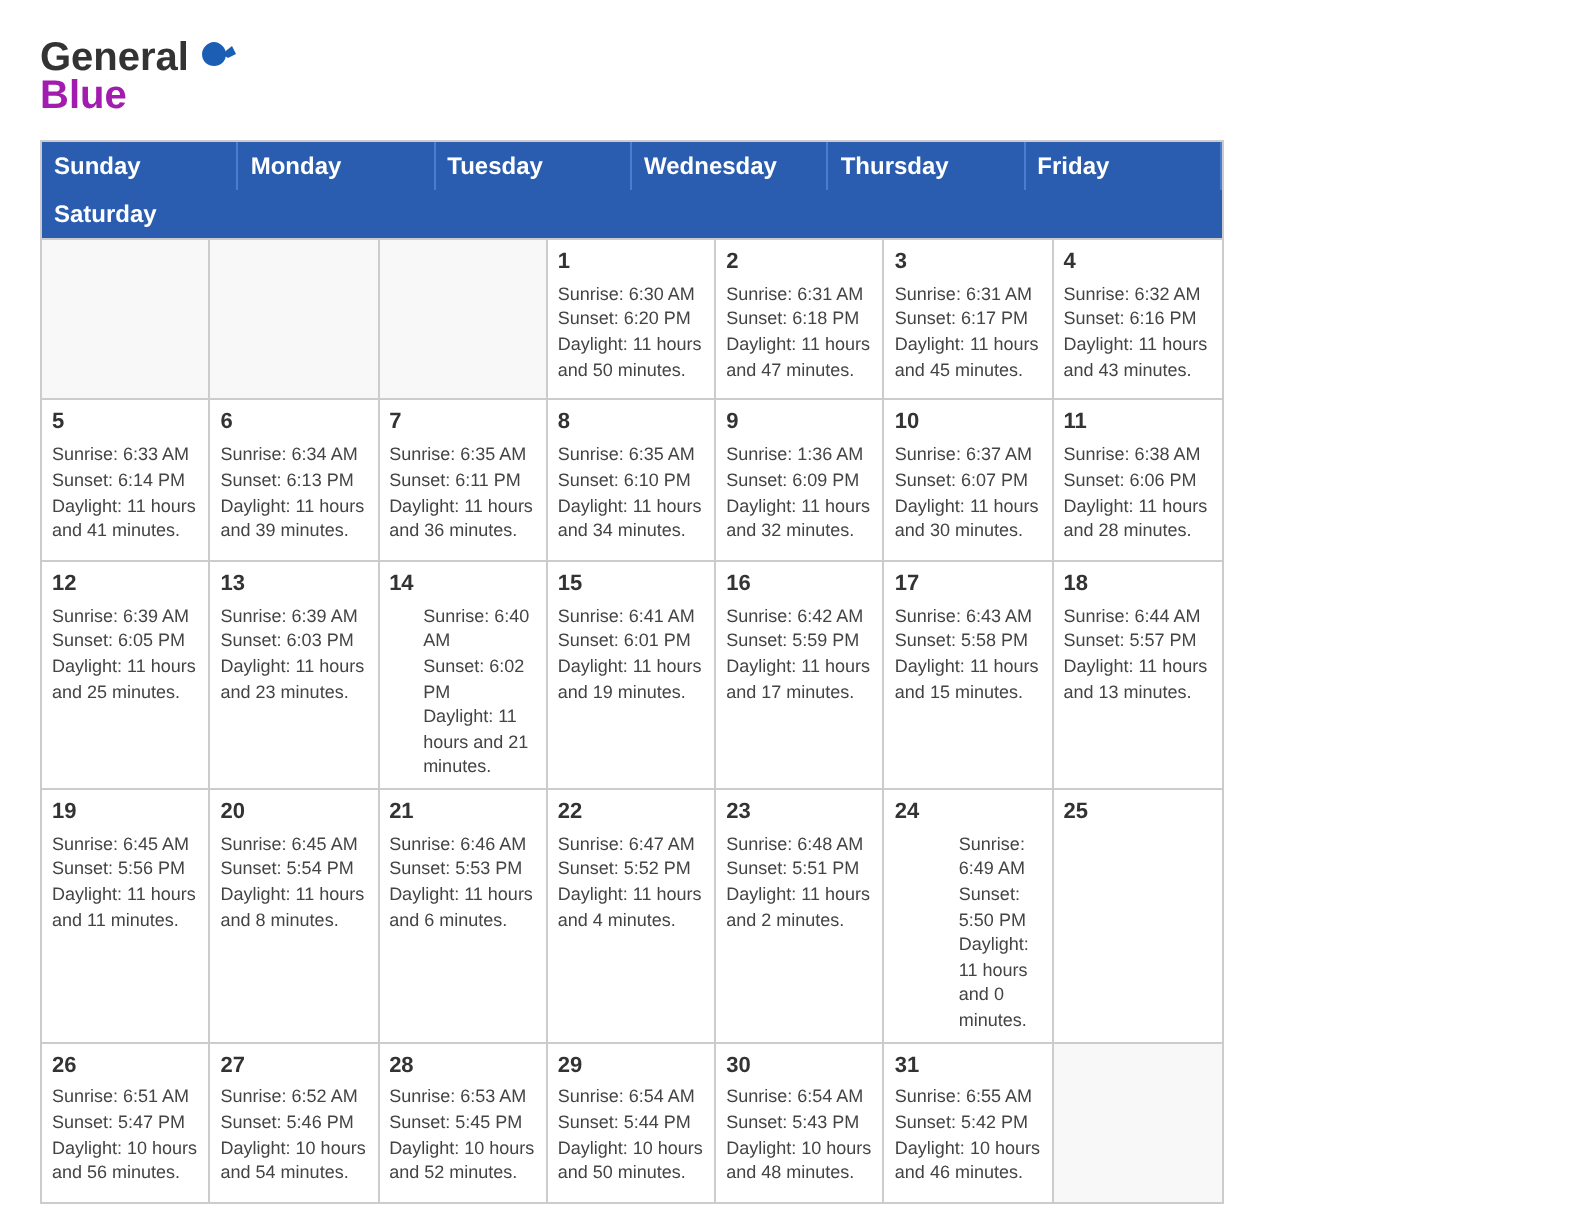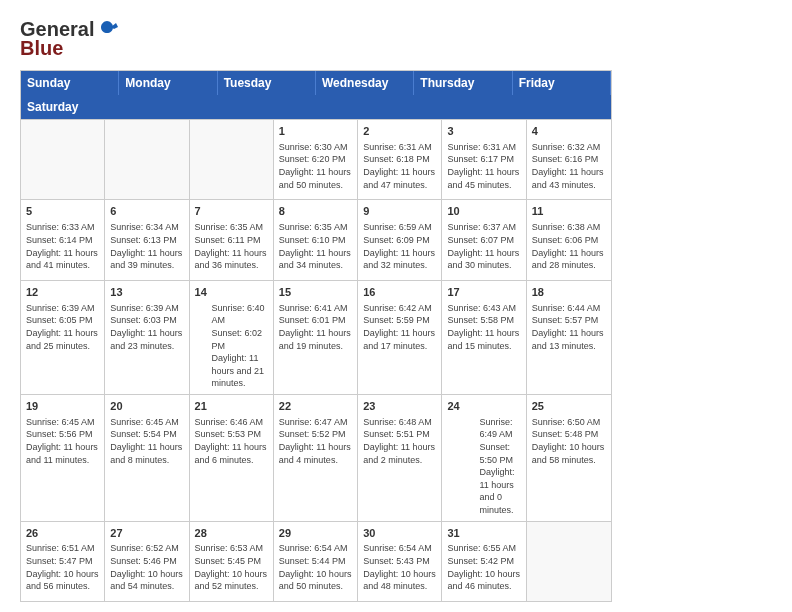--- a/index.html
+++ b/index.html
@@ -111,21 +111,21 @@
 <div class="page">
   <div class="header">
     <div class="logo">
       <div class="logo-text">
         <span class="logo-general">General</span>
         <svg class="logo-icon" viewBox="0 0 22 22">
           <path d="M11 2 C8 2, 5 5, 5 8 C5 12, 8 14, 11 14 C14 14, 17 12, 17 8 C17 5, 14 2, 11 2Z" fill="#1a5fb4"></path>
           <path d="M15 8 L20 4 L22 8 L18 10Z" fill="#1a5fb4"></path>
         </svg>
       </div>
-      <div style="font-size:20px; font-weight:bold; color:#7f1d1d; margin-top:-4px;">Blue</div>
+      <div style="font-size:20px; font-weight:bold; color:#a21caf; margin-top:-4px;">Blue</div>
     </div>
     <div class="title-block">
       <div class="month-title"></div>
       <div class="subtitle"></div>
     </div>
   </div>
 
   <div class="calendar">
     <div class="cal-header">
     <div class="cal-header-cell">Sunday</div>
@@ -186,21 +186,21 @@
 Daylight: 11 hours and 36 minutes.</div>
           </div>
           <div class="cal-cell">
             <div class="day-num">8</div>
             <div class="info" style="white-space: pre-line;">Sunrise: 6:35 AM
 Sunset: 6:10 PM
 Daylight: 11 hours and 34 minutes.</div>
           </div>
           <div class="cal-cell">
             <div class="day-num">9</div>
-            <div class="info" style="white-space: pre-line;">Sunrise: 6:59 AM
+            <div class="info" style="white-space: pre-line;">Sunrise: 1:36 AM
 Sunset: 6:09 PM
 Daylight: 11 hours and 32 minutes.</div>
           </div>
           <div class="cal-cell">
             <div class="day-num">10</div>
             <div class="info" style="white-space: pre-line;">Sunrise: 6:37 AM
 Sunset: 6:07 PM
 Daylight: 11 hours and 30 minutes.</div>
           </div>
           <div class="cal-cell">
@@ -286,23 +286,20 @@
 Daylight: 11 hours and 2 minutes.</div>
           </div>
           <div class="cal-cell">
             <div class="day-num">24</div>
             <div class="info" style="white-space: pre-line; margin-left: 32px;">Sunrise: 6:49 AM
 Sunset: 5:50 PM
 Daylight: 11 hours and 0 minutes.</div>
           </div>
           <div class="cal-cell">
             <div class="day-num">25</div>
-            <div class="info" style="white-space: pre-line;">Sunrise: 6:50 AM
-Sunset: 5:48 PM
-Daylight: 10 hours and 58 minutes.</div>
           </div>
         </div>
         <div class="cal-row">
           <div class="cal-cell">
             <div class="day-num">26</div>
             <div class="info" style="white-space: pre-line;">Sunrise: 6:51 AM
 Sunset: 5:47 PM
 Daylight: 10 hours and 56 minutes.</div>
           </div>
           <div class="cal-cell">

